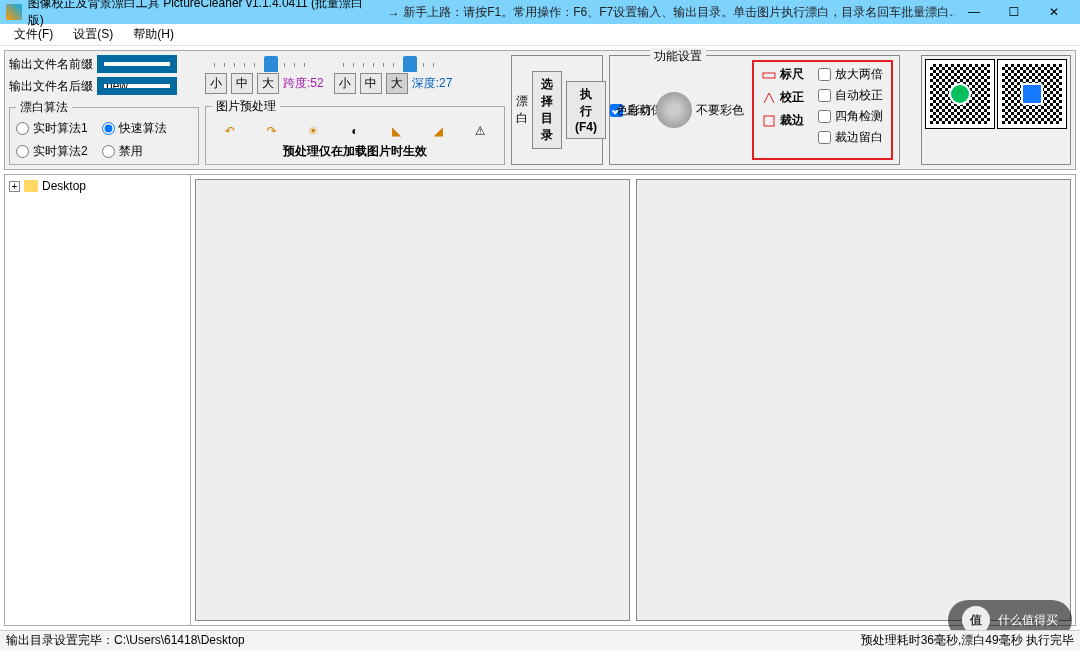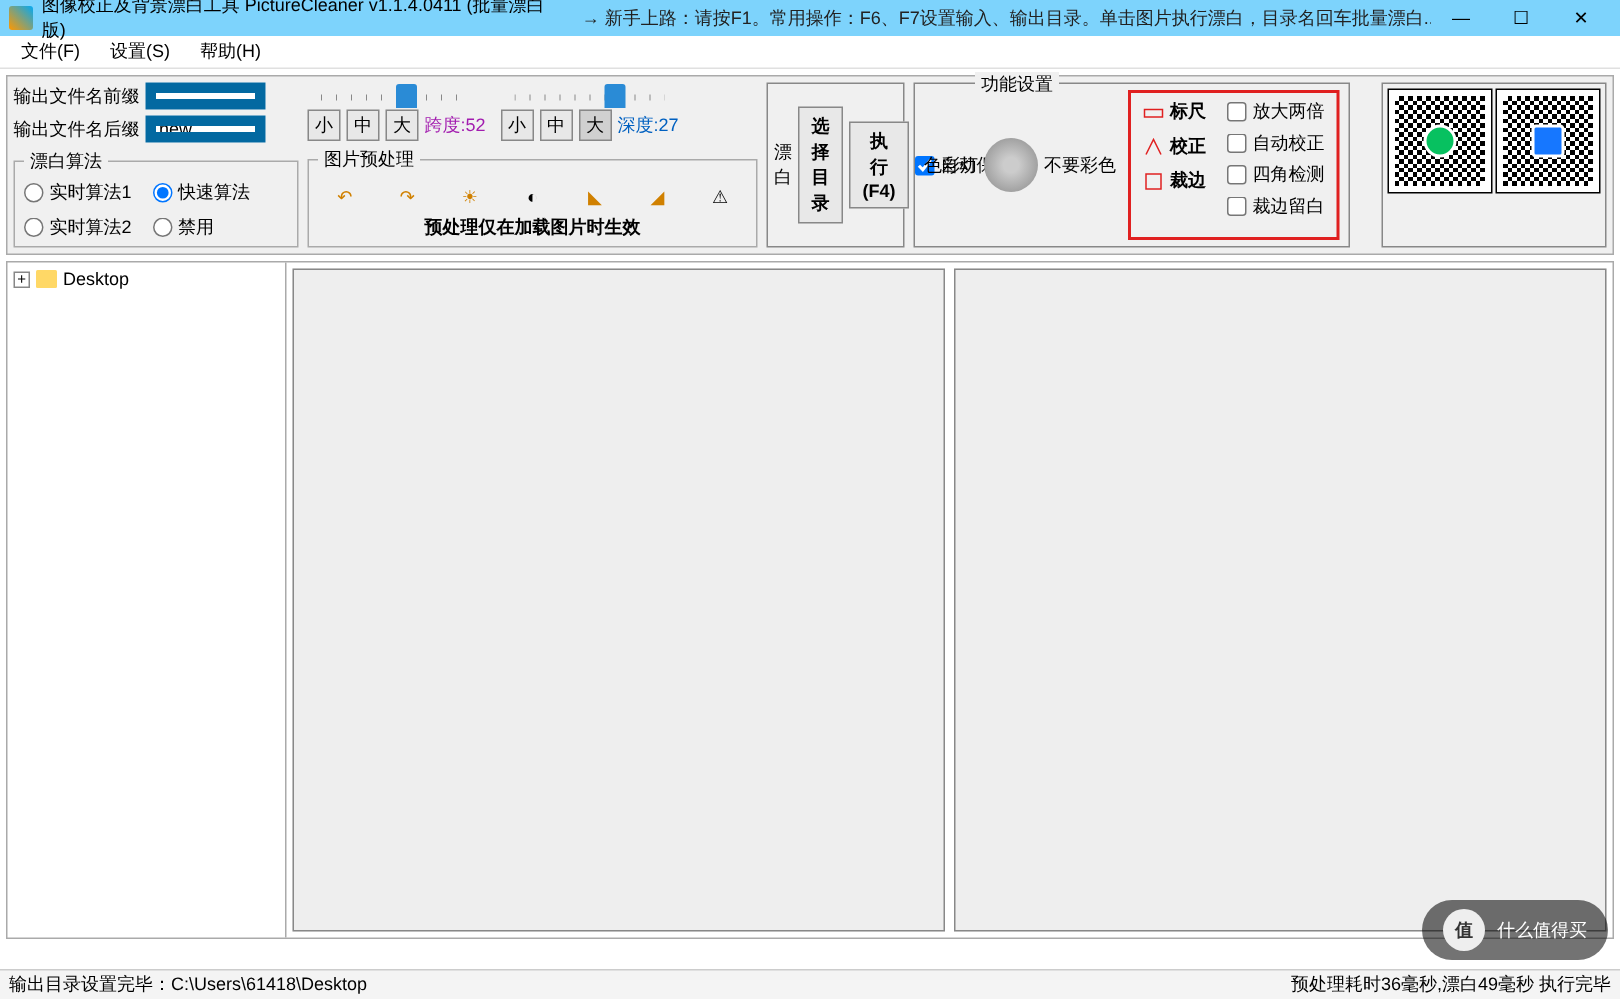--- a/index.html
+++ b/index.html
@@ -44,21 +44,21 @@
   background-blend-mode: difference; border: 4px solid #fff; outline: 1px solid #000; position: relative; }
 .qr.wechat::after { content:""; position:absolute; top:50%; left:50%; width:18px; height:18px; transform:translate(-50%,-50%); background:#07c160; border-radius:50%; border:2px solid #fff; }
 .qr.alipay::after { content:""; position:absolute; top:50%; left:50%; width:18px; height:18px; transform:translate(-50%,-50%); background:#1677ff; border-radius:3px; border:2px solid #fff; }
 .main-area { display: flex; border: 1px solid #aaa; margin: 0 4px 4px 4px; height: 452px; }
 .tree { width: 186px; border-right: 1px solid #aaa; padding: 4px; }
 .tree-row { display: flex; align-items: center; gap: 4px; }
 .plus { width: 11px; height: 11px; border: 1px solid #888; text-align: center; line-height: 9px; font-size: 10px; cursor: pointer; }
 .folder-icon { width: 14px; height: 12px; background: #ffd866; border-radius: 1px; }
 .panes { flex: 1; display: flex; gap: 6px; padding: 4px; }
 .pane { flex: 1; border: 1px solid #888; background: #eee; }
-.statusbar { position: absolute; bottom: 0; left: 0; right: 0; height: 20px; display: flex; align-items: center; padding: 0 6px; background: #f4f4f4; border-top: 1px solid #ccc; }
+.statusbar { position: absolute; bottom: 16px; left: 0; right: 0; height: 20px; display: flex; align-items: center; padding: 0 6px; background: #f4f4f4; border-top: 1px solid #ccc; }
 .statusbar .sr { margin-left: auto; }
 .watermark { position: absolute; right: 8px; bottom: 26px; background: rgba(0,0,0,0.55); color: #fff; padding: 6px 14px; border-radius: 22px; font-size: 18px; display: flex; align-items: center; gap: 8px; }
 .watermark .wicon { width: 28px; height: 28px; background: #eee; border-radius: 50%; display:flex; align-items:center; justify-content:center; color:#333; font-weight:bold; }
 .preproc-icons { display:flex; gap:6px; align-items:center; }
 .pp { width:16px; height:16px; display:flex; align-items:center; justify-content:center; }
 </style>
 </head>
 <body>
 
 <div class="titlebar">

